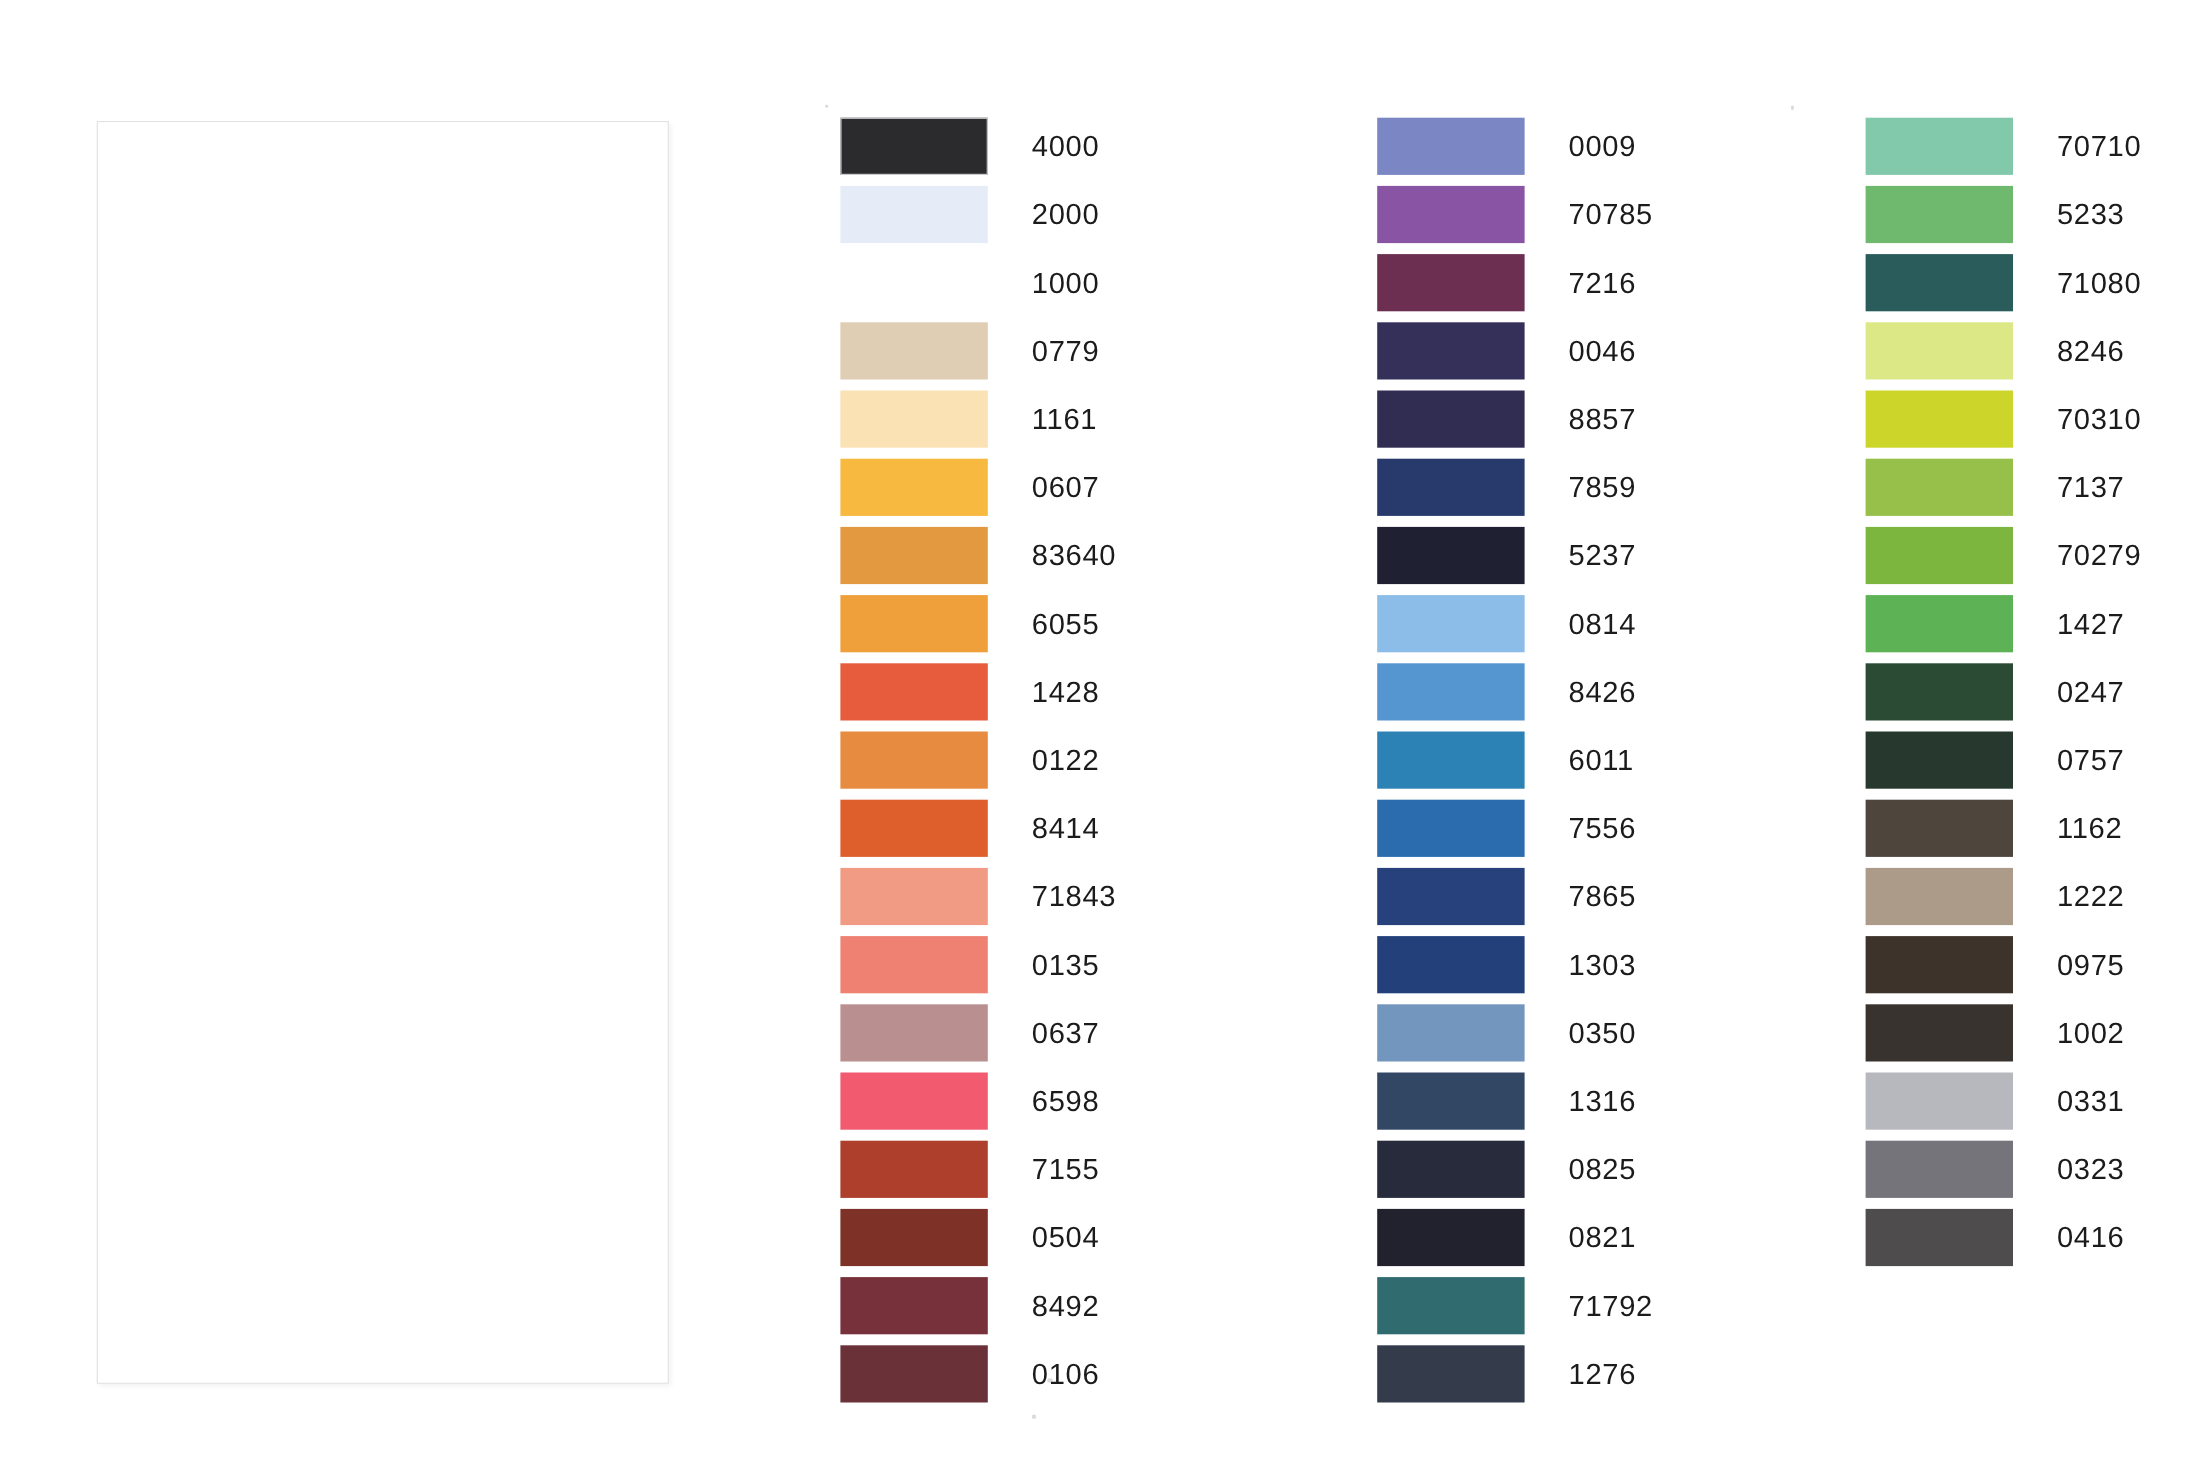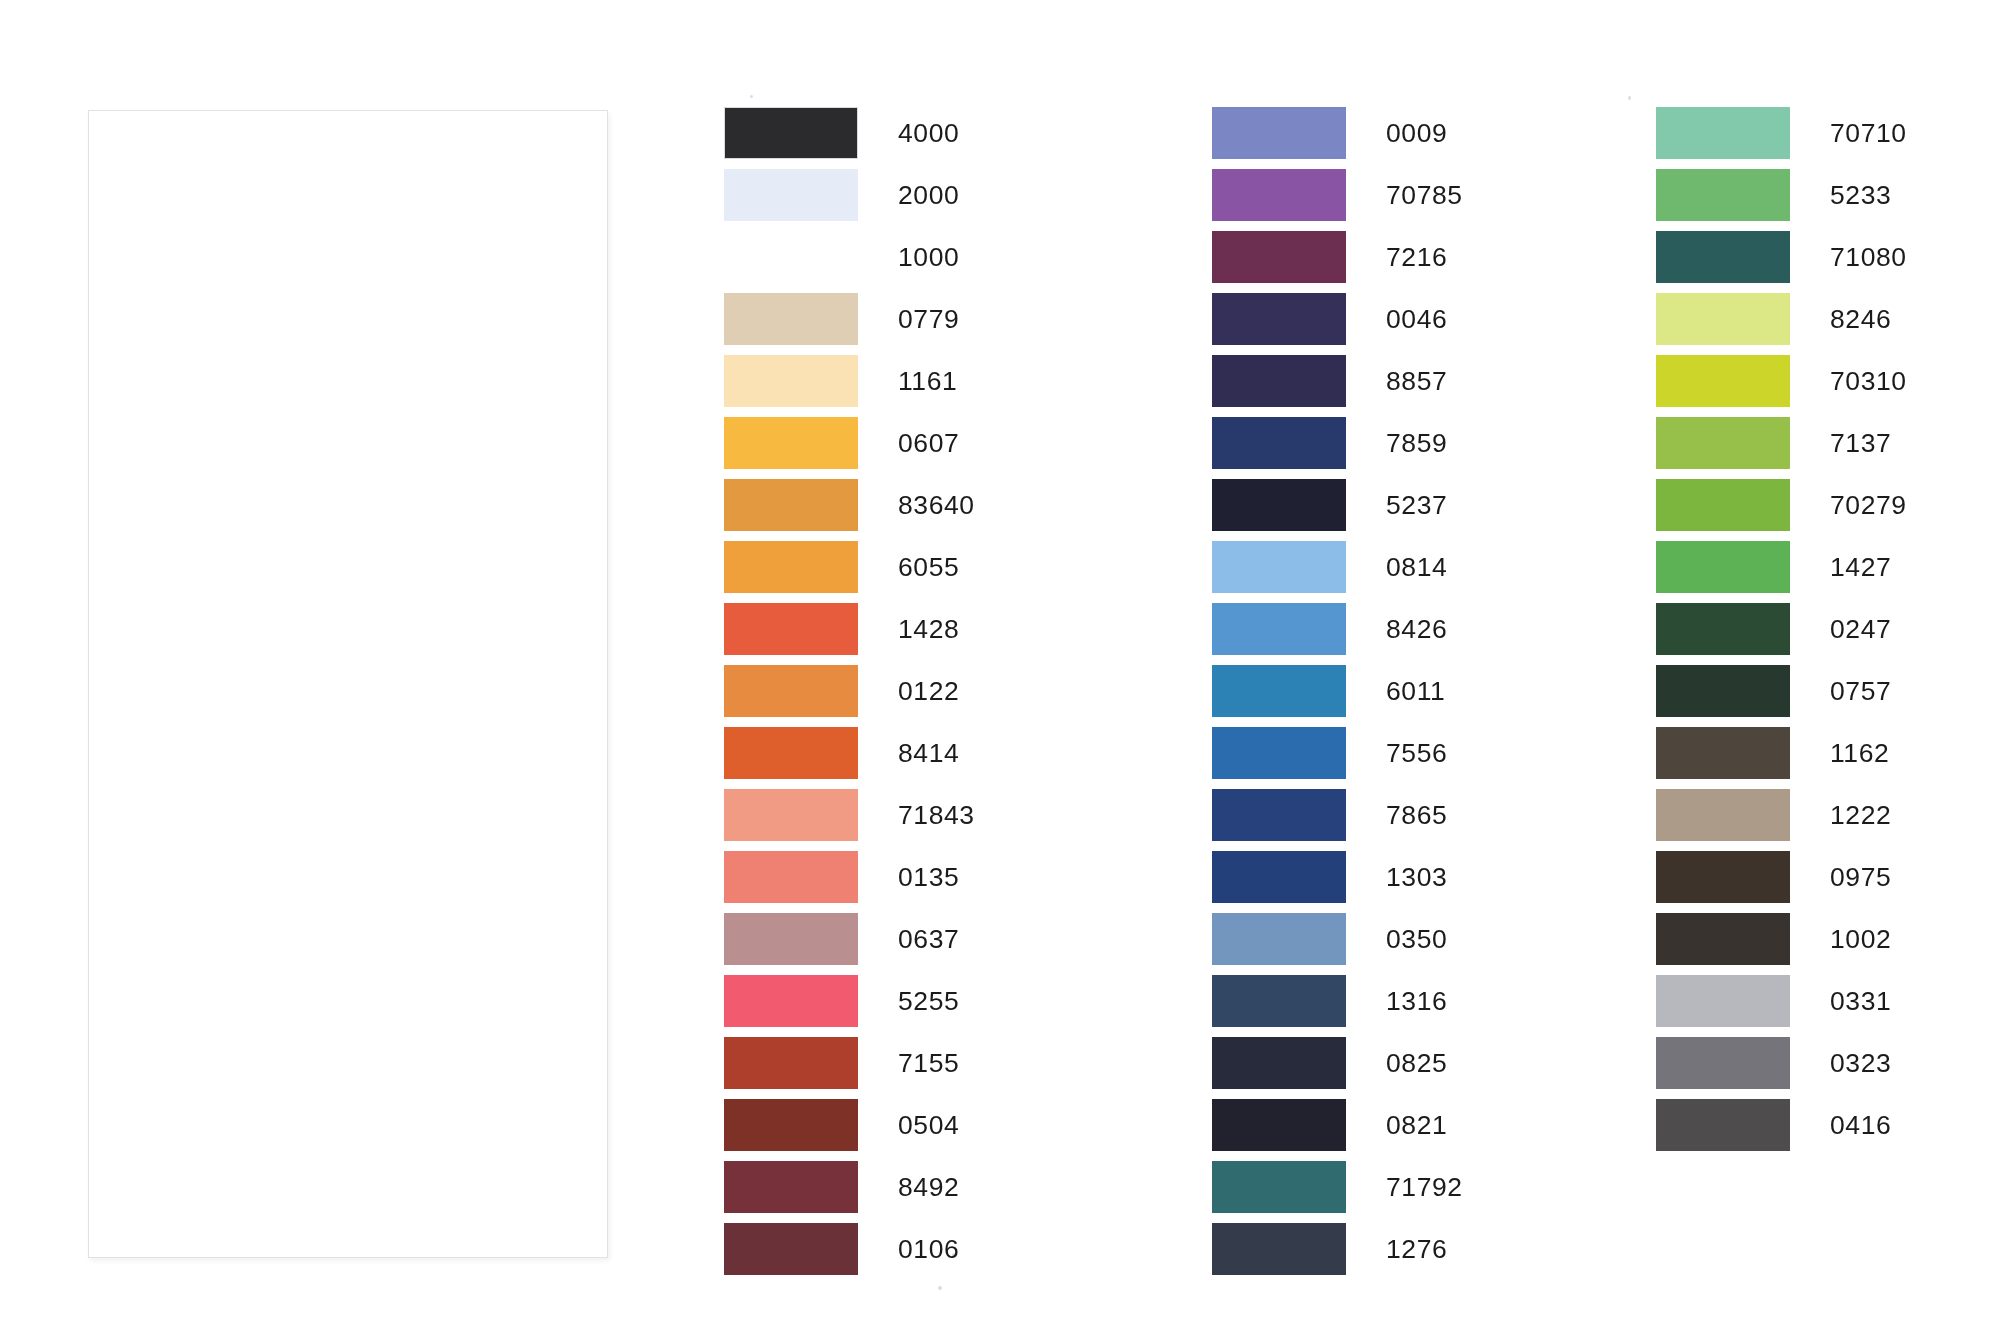--- a/index.html
+++ b/index.html
@@ -29,20 +29,21 @@
     width: 520px; height: 1148px;
     background: #ffffff;
     border: 1px solid #e2e2e4;
     box-shadow: 2px 3px 5px rgba(0,0,0,0.055);
   }
 
   
   .swatch-column {
     position: absolute;
     top: 107px;
+    margin-left: 40px;
   }
   #column-1 { left: 724px; }
   #column-2 { left: 1212px; }
   #column-3 { left: 1656px; }
 
   .swatch-row {
     position: relative;
     height: 62px;
     display: flex;
     align-items: flex-start;
@@ -145,21 +146,21 @@
       <div class="swatch-row">
         <div class="swatch-chip" title="0135" style="background: rgb(239, 129, 115);"></div>
         <div class="swatch-code">0135</div>
       </div>
       <div class="swatch-row">
         <div class="swatch-chip" title="0637" style="background: rgb(185, 144, 143);"></div>
         <div class="swatch-code">0637</div>
       </div>
       <div class="swatch-row">
         <div class="swatch-chip" title="8813" style="background: rgb(242, 90, 112);"></div>
-        <div class="swatch-code">5255</div>
+        <div class="swatch-code">6598</div>
       </div>
       <div class="swatch-row">
         <div class="swatch-chip" title="7155" style="background: rgb(174, 63, 44);"></div>
         <div class="swatch-code">7155</div>
       </div>
       <div class="swatch-row">
         <div class="swatch-chip" title="0504" style="background: rgb(125, 49, 39);"></div>
         <div class="swatch-code">0504</div>
       </div>
       <div class="swatch-row">

